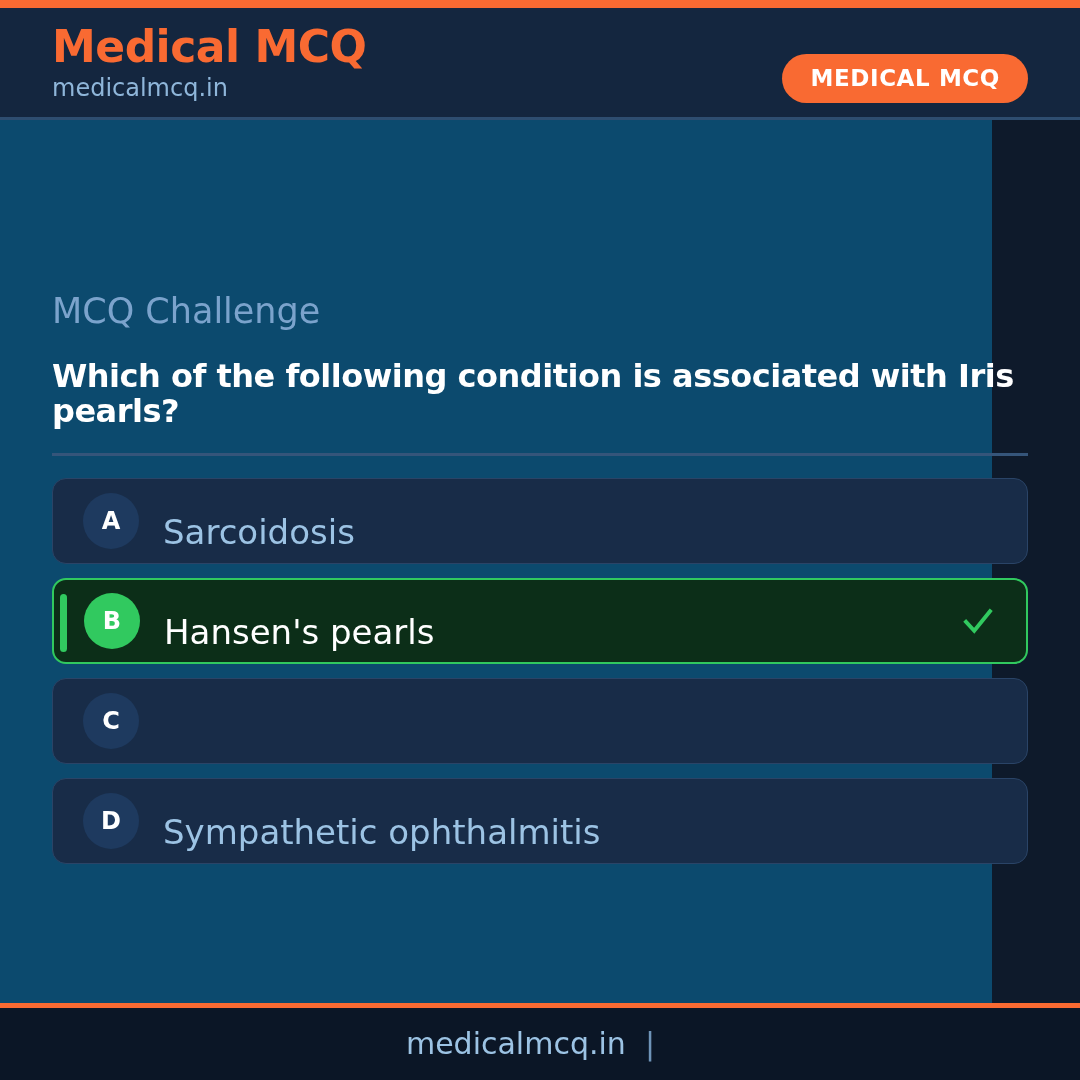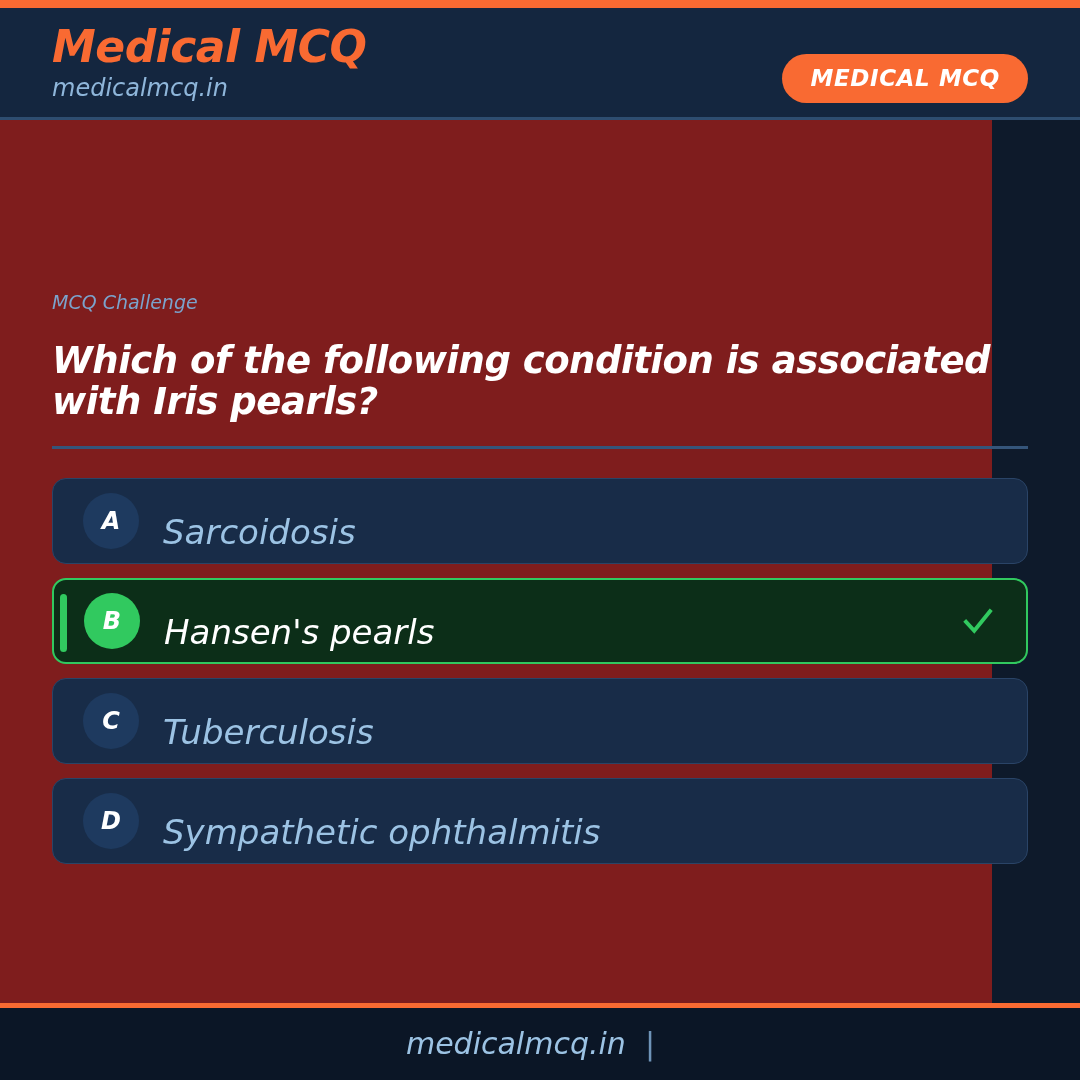--- a/index.html
+++ b/index.html
@@ -2,21 +2,21 @@
 <html><head>
 <meta charset="utf-8">
 <style>
   * { margin:0; padding:0; box-sizing:border-box; }
   html, body {
     width:1080px; height:1080px;
     background:#0e1a2b;
     font-family:"DejaVu Sans", sans-serif;
     overflow:hidden;
   }
-  .page { position:relative; width:992px; height:1080px; background:#7f1d1d;font-style:italic; }
+  .page { position:relative; width:992px; height:1080px; background:#0c4a6e; }
 
   
   .top-accent { position:absolute; top:0; left:0; width:1080px; height:8px; background:#f96a32; }
 
   
   .header {
     position:absolute; top:8px; left:0; width:1080px; height:112px;
     background:#14263f;
     border-bottom:3px solid #2e4d70;
   }
@@ -32,24 +32,24 @@
     position:absolute; right:52px; top:46px;
     background:#f96a32; color:#ffffff;
     font-size:23px; font-weight:bold; letter-spacing:0.6px;
     padding:11px 28px 12px 28px; border-radius:26px;
     white-space:nowrap;
   }
 
   
   .qwrap { position:absolute; left:52px; top:292px; width:976px; }
   .q-kicker {
-    font-size:19px; color:#7ba3cc; line-height:1.1; margin-bottom:8px;
+    font-size:35px; color:#7ba3cc; line-height:1.1; margin-bottom:8px;
   }
   .q-text {
-    font-size:37px; font-weight:bold; color:#ffffff; line-height:1.1;
+    font-size:32px; font-weight:bold; color:#ffffff; line-height:1.1;
     letter-spacing:-0.5px;
     margin-top:28px;
   }
   .q-divider {
     margin-top:24px; width:976px; height:3px; background:#35557a;
   }
 
   
   .options { position:absolute; left:52px; top:478px; width:976px; }
   .option {
@@ -128,21 +128,20 @@
       <div class="accent-bar"></div>
       <div class="badge">B</div>
       <div class="opt-text">Hansen's pearls</div>
       <svg class="check" viewBox="0 0 24 24">
         <path d="M4 12.5 L9.5 18.5 L20 5.5" fill="none" stroke="#31c95f" stroke-width="2.6" stroke-linecap="square" stroke-linejoin="miter"></path>
       </svg>
     </div>
 
     <div class="option">
       <div class="badge">C</div>
-      <div class="opt-text">Tuberculosis</div>
     </div>
 
     <div class="option">
       <div class="badge">D</div>
       <div class="opt-text">Sympathetic ophthalmitis</div>
     </div>
 
   </div>
 
   <div class="footer-accent"></div>

